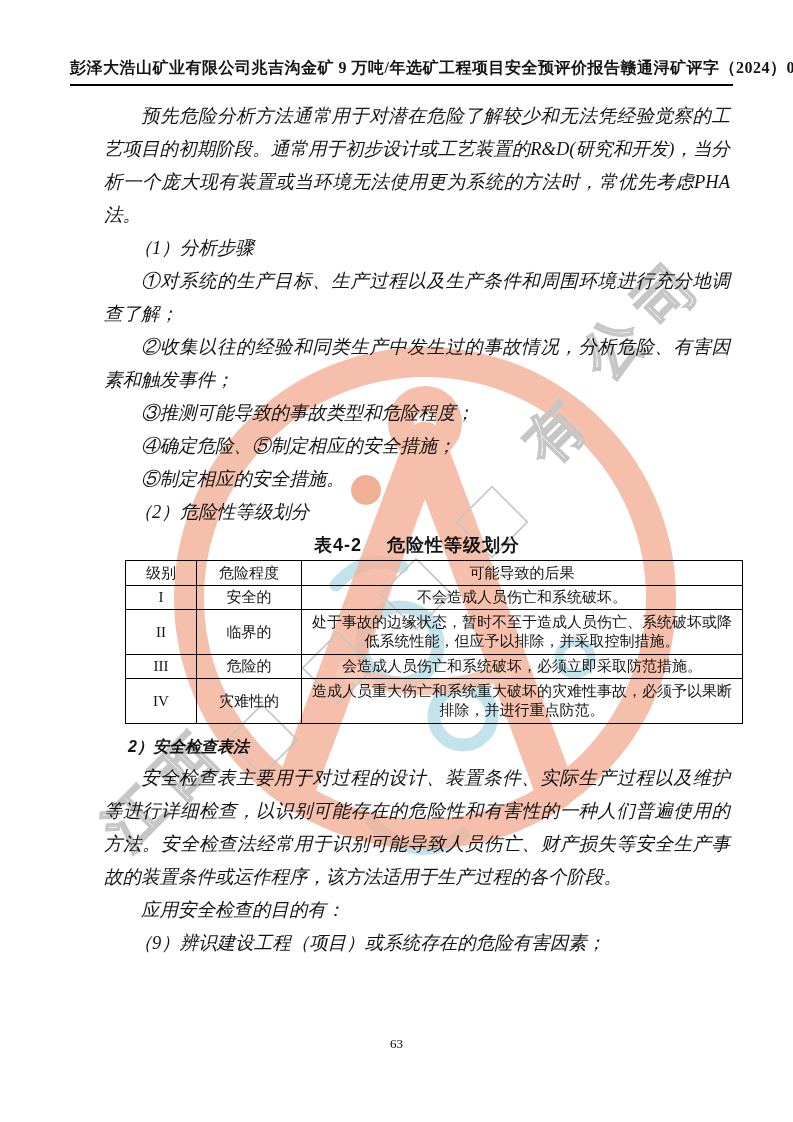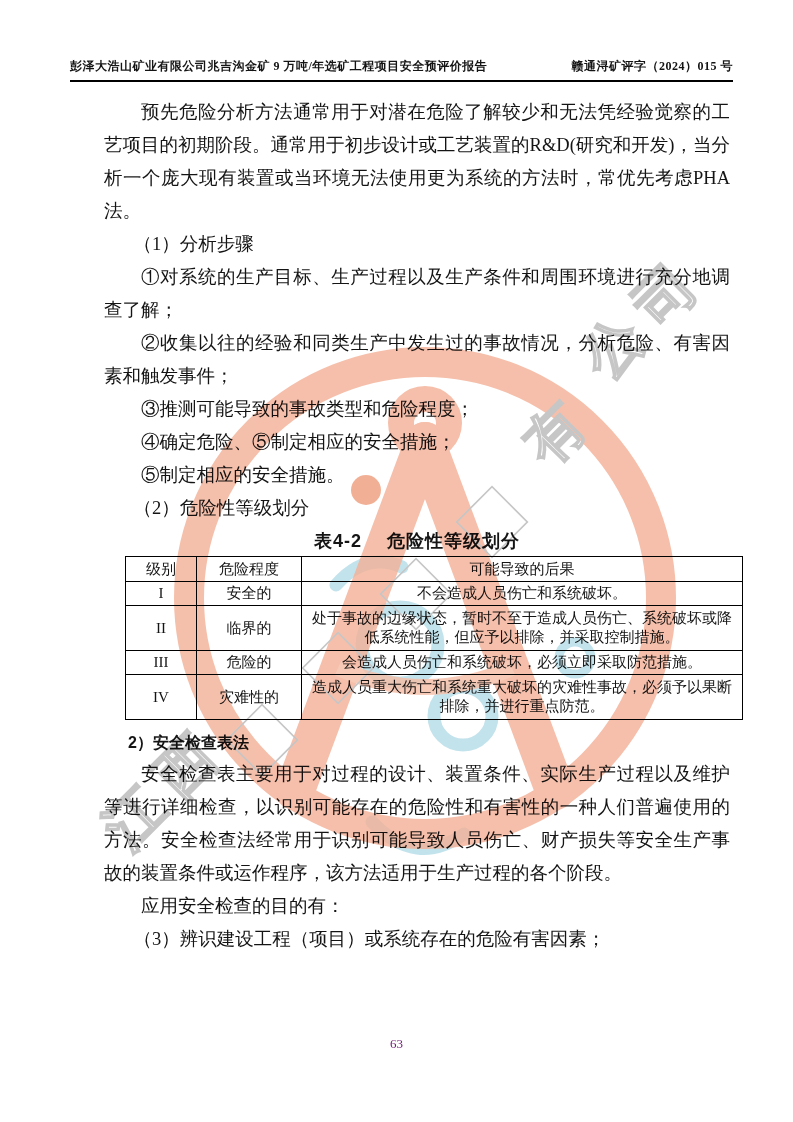--- a/index.html
+++ b/index.html
@@ -4,27 +4,27 @@
 <style>
   html,body { margin:0; padding:0; background:#ffffff; }
   .page {
     position:relative; width:793px; height:1122px; background:#ffffff;
     font-family:"Liberation Serif","DejaVu Serif",serif; color:#141414;
     overflow:hidden; margin:0 auto;
   }
   .content { position:absolute; left:0; top:0; right:0; z-index:2; padding:58px 60px 0 70px; }
   .header {
     display:flex; justify-content:space-between; align-items:flex-end;
-    font-size:12px; font-weight:bold; letter-spacing:0.5px;
+    font-size:16px; font-weight:bold; letter-spacing:0.5px;
     border-bottom:2px solid #000; padding-bottom:5px; white-space:nowrap;
   }
   .header .hl { }
   .header .hr { }
   .body { margin:14px 3px 0 34px; font-size:18.5px; line-height:33px; text-align:justify; }
-  .body p { margin:0; }
+  .body p { margin:0;font-style:italic; }
   .ind2  { text-indent:2em; }
   .ind16 { text-indent:1.6em; }
   .table-title {
     text-align:center; font-family:"Liberation Sans","DejaVu Sans",sans-serif;
     font-weight:bold; font-size:18px; line-height:26px; margin:3px 0 2px 0;
     white-space:pre; letter-spacing:1px;
   }
   table.grade {
     border-collapse:collapse; table-layout:fixed;
     width:604px; margin-left:21px;
@@ -37,21 +37,21 @@
   table.grade .c-cons   { width:432px; }
   table.grade tr.r1 td { height:21px; }
   table.grade tr.r2 td { height:42px; }
   .sec-heading {
     font-family:"Liberation Sans","DejaVu Sans",sans-serif;
     font-weight:bold; font-size:16px; line-height:30px; margin-top:8px !important;
     text-indent:1.5em;
   }
   .page-number {
     position:absolute; left:0; right:0; top:1036px; z-index:2;
-    text-align:center; font-size:13px; color:#701a75;
+    text-align:center; font-size:13px; color:#000000;
   }
   .wm { position:absolute; left:0; top:0; z-index:3; pointer-events:none; mix-blend-mode:multiply; }
 </style>
 </head>
 <body>
 
 <div class="page">
 
   <div class="content">
     <div class="header">
@@ -97,21 +97,21 @@
           <td class="c-level">IV</td>
           <td class="c-degree">灾难性的</td>
           <td class="c-cons">造成人员重大伤亡和系统重大破坏的灾难性事故，必须予以果断排除，并进行重点防范。</td>
         </tr>
       </tbody>
         </table>
 
       <p class="sec-heading">2）安全检查表法</p>
       <p class="ind2">安全检查表主要用于对过程的设计、装置条件、实际生产过程以及维护等进行详细检查，以识别可能存在的危险性和有害性的一种人们普遍使用的方法。安全检查法经常用于识别可能导致人员伤亡、财产损失等安全生产事故的装置条件或运作程序，该方法适用于生产过程的各个阶段。</p>
       <p class="ind2">应用安全检查的目的有：</p>
-      <p class="ind16">（3）辨识建设工程（项目）或系统存在的危险有害因素；</p>
+      <p class="ind16">（9）辨识建设工程（项目）或系统存在的危险有害因素；</p>
     </div>
   </div>
 
   <div class="page-number">63</div>
 
   <svg class="wm" width="793" height="1122" viewBox="0 0 793 1122">
 
     <g fill="none" stroke="#b9dee9" stroke-width="13" opacity="0.85" stroke-linecap="round">
       <circle cx="400" cy="645" r="38"></circle>
       <circle cx="463" cy="716" r="29"></circle>

